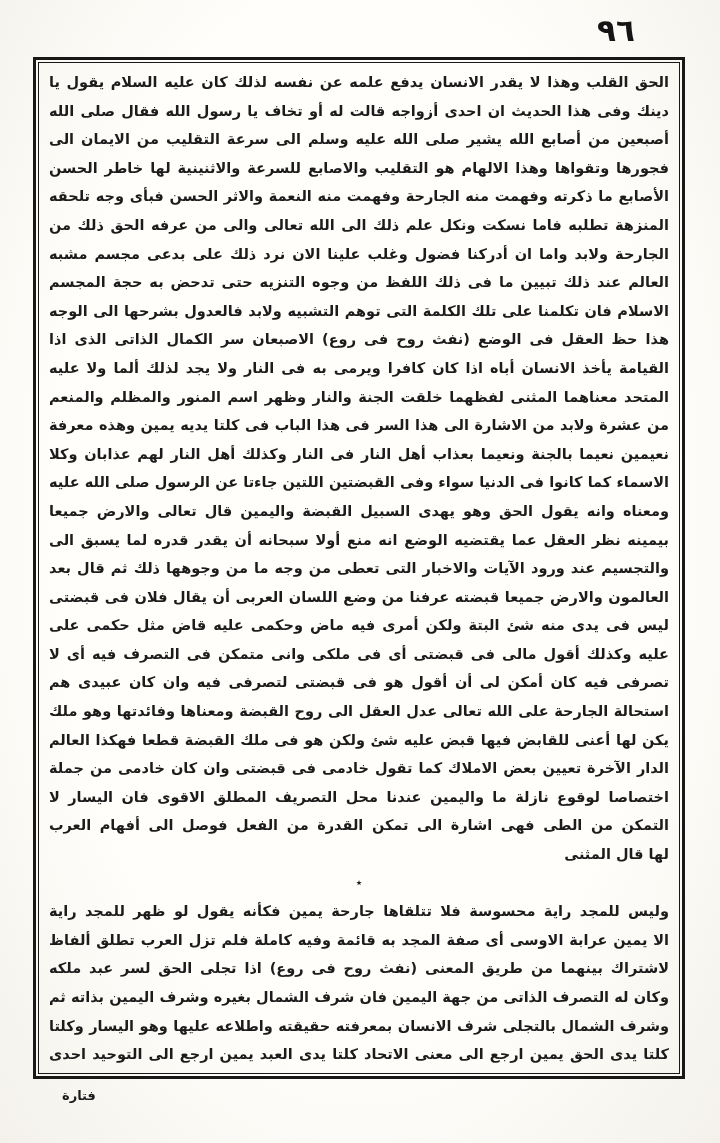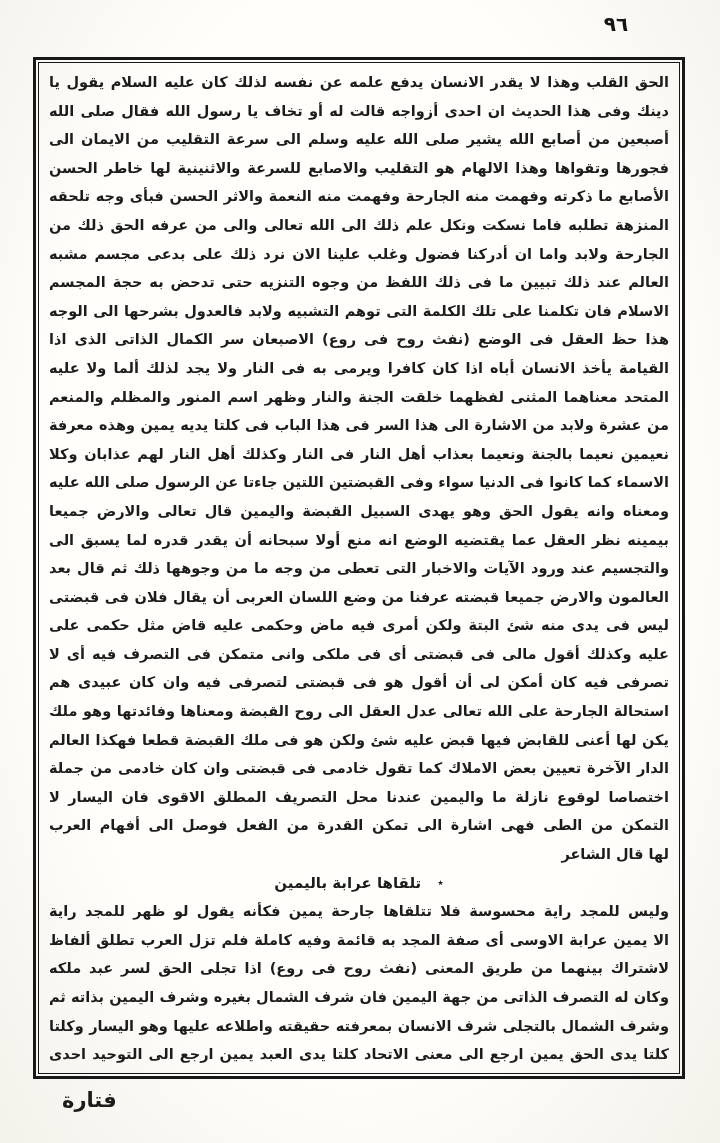--- a/index.html
+++ b/index.html
@@ -5,21 +5,21 @@
   html,body{margin:0;padding:0;}
   body{
     width:720px;height:1143px;position:relative;overflow:hidden;
     background:#fcfbf7;
     background-image:radial-gradient(ellipse at 50% 45%, #fffefb 60%, #f3f1ea 100%);
     font-family:"DejaVu Sans", sans-serif;
     color:#1b1b1b;
   }
   .page-number{
     position:absolute;top:12px;left:586px;width:60px;
-    font-size:20px;font-weight:bold;text-align:center;
+    font-size:31px;font-weight:bold;text-align:center;
     color:#141414;
   }
   .frame-outer{
     position:absolute;left:33px;top:57px;width:652px;height:1022px;
     border:3px solid #181818;padding:2px;box-sizing:border-box;
   }
   .frame-inner{
     width:100%;height:100%;box-sizing:border-box;
     border:1px solid #181818;
     padding:5px 10px 4px 10px;
@@ -41,21 +41,21 @@
   .line.right{
     text-align:right;white-space:nowrap;
   }
   .line.verse{
     display:flex;align-items:center;justify-content:center;gap:16px;
     white-space:nowrap;font-size:15px;
   }
   .verse-sep{font-size:12px;transform:translateY(-1px);}
   .catchword{
     position:absolute;top:1088px;left:62px;
-    direction:rtl;font-size:21px;font-weight:bold;color:#1c1c1c;
+    direction:rtl;font-size:13px;font-weight:bold;color:#1c1c1c;
   }
 </style>
 </head>
 <body>
 
 <div class="page-number">٩٦</div>
 
 <div class="frame-outer">
   <div class="frame-inner">
     <div class="text-block">
@@ -79,24 +79,23 @@
         <div class="line justify">والتجسيم عند ورود الآيات والاخبار التى تعطى من وجه ما من وجوهها ذلك ثم قال بعد هذا التنزيه الذى لا يعقله الا</div>
         <div class="line justify">العالمون والارض جميعا قبضته عرفنا من وضع اللسان العربى أن يقال فلان فى قبضتى يريد انه تحت حكمى وان كان</div>
         <div class="line justify">ليس فى يدى منه شئ البتة ولكن أمرى فيه ماض وحكمى عليه قاض مثل حكمى على مملكته يدى حسا وقبضت</div>
         <div class="line justify">عليه وكذلك أقول مالى فى قبضتى أى فى ملكى وانى متمكن فى التصرف فيه أى لا يمنع نفسه منى فاذا صرفته ففى وقت</div>
         <div class="line justify">تصرفى فيه كان أمكن لى أن أقول هو فى قبضتى لتصرفى فيه وان كان عبيدى هم المتصرفون فيه عن اذنى فاما</div>
         <div class="line justify">استحالة الجارحة على الله تعالى عدل العقل الى روح القبضة ومعناها وفائدتها وهو ملك ما قبضت عليه فى الحال وان لم</div>
         <div class="line justify">يكن لها أعنى للقابض فيها قبض عليه شئ ولكن هو فى ملك القبضة قطعا فهكذا العالم فى قبضة الحق تعالى والارض فى</div>
         <div class="line justify">الدار الآخرة تعيين بعض الاملاك كما تقول خادمى فى قبضتى وان كان خادمى من جملة من فى قبضتى فانما ذكرته</div>
         <div class="line justify">اختصاصا لوقوع نازلة ما واليمين عندنا محل التصريف المطلق الاقوى فان اليسار لا يقوى قوة اليمين فكنى باليمين عن</div>
         <div class="line justify">التمكن من الطى فهى اشارة الى تمكن القدرة من الفعل فوصل الى أفهام العرب بألفاظ تعرفها وتسرع بالتلقى</div>
-        <div class="line right">لها قال الشاعر</div>
+        <div class="line right">لها قال المثنى</div>
         <div class="line verse">
           <span class="verse-sep">٭</span>
-          <span>تلقاها عرابة باليمين</span>
         </div>
         <div class="line justify">وليس للمجد راية محسوسة فلا تتلقاها جارحة يمين فكأنه يقول لو ظهر للمجد راية محسوسة لما كان محلها أو حاملها</div>
         <div class="line justify">الا يمين عرابة الاوسى أى صفة المجد به قائمة وفيه كاملة فلم تزل العرب تطلق ألفاظ الجوارح على ما لا يقبل الجارحة</div>
         <div class="line justify">لاشتراك بينهما من طريق المعنى (نفث روح فى روع) اذا تجلى الحق لسر عبد ملكه جميع الاسرار وألحقه بالاحرار</div>
         <div class="line justify">وكان له التصرف الذاتى من جهة اليمين فان شرف الشمال بغيره وشرف اليمين بذاته ثم أنزل شرف اليمين بالخطاب</div>
         <div class="line justify">وشرف الشمال بالتجلى شرف الانسان بمعرفته حقيقته واطلاعه عليها وهو اليسار وكلتا يديه من حيث هو شمال كما ان</div>
         <div class="line justify">كلتا يدى الحق يمين ارجع الى معنى الاتحاد كلتا يدى العبد يمين ارجع الى التوحيد احدى يديه يمين والاخرى شمال</div>
       </div>
   </div>
 </div>

